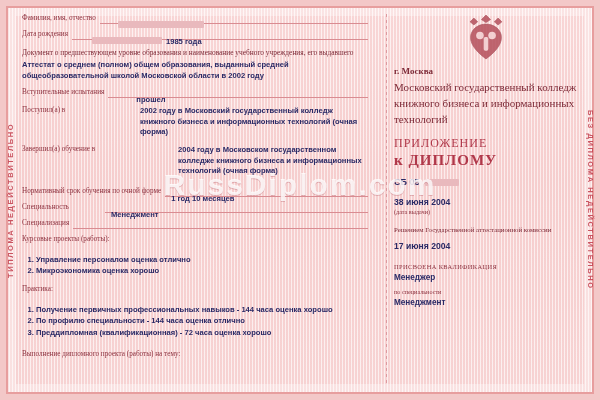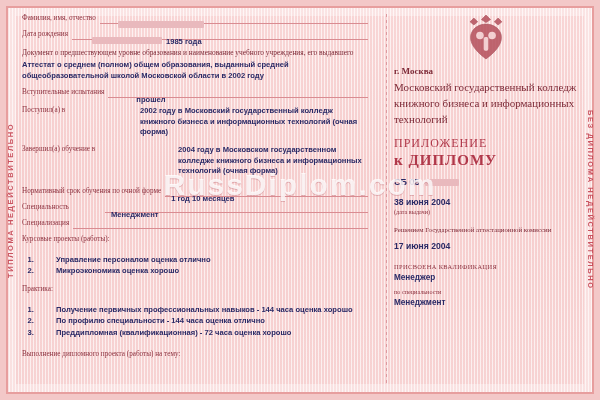--- a/index.html
+++ b/index.html
@@ -58,21 +58,21 @@
   .redact{
     display:inline-block;background:#e9b9bd;border-radius:1px;
     height:7px;vertical-align:middle;
   }
   .blk{font-size:7.4px;color:#7d2b38;line-height:1.35;}
   .blkink{font-size:7.6px;color:#2a2a66;font-weight:bold;font-family:"Liberation Sans",sans-serif;line-height:1.4;}
   .twocol{display:flex;gap:6px;}
   .twocol .l{flex:0 0 112px;font-size:7.2px;color:#8d3340;line-height:1.3;}
   .twocol .r{flex:1 1 auto;}
   ol.courses{margin:1px 0 0 14px;padding:0;}
-  ol.courses li{font-size:7.6px;color:#2a2a66;font-weight:bold;font-family:"Liberation Sans",sans-serif;line-height:1.5;padding-left:20px;}
+  ol.courses li{font-size:7.6px;color:#2a2a66;font-weight:bold;font-family:"Liberation Sans",sans-serif;line-height:1.5;}
 
   
   #right{
     position:absolute;right:18px;top:8px;width:192px;height:384px;
     box-sizing:border-box;text-align:left;padding:4px 4px 0 4px;
   }
   #right:before{
     content:"";position:absolute;left:-4px;top:6px;bottom:6px;width:1px;
     background:repeating-linear-gradient(180deg,#dd9aa0 0 3px,transparent 3px 6px);
   }

